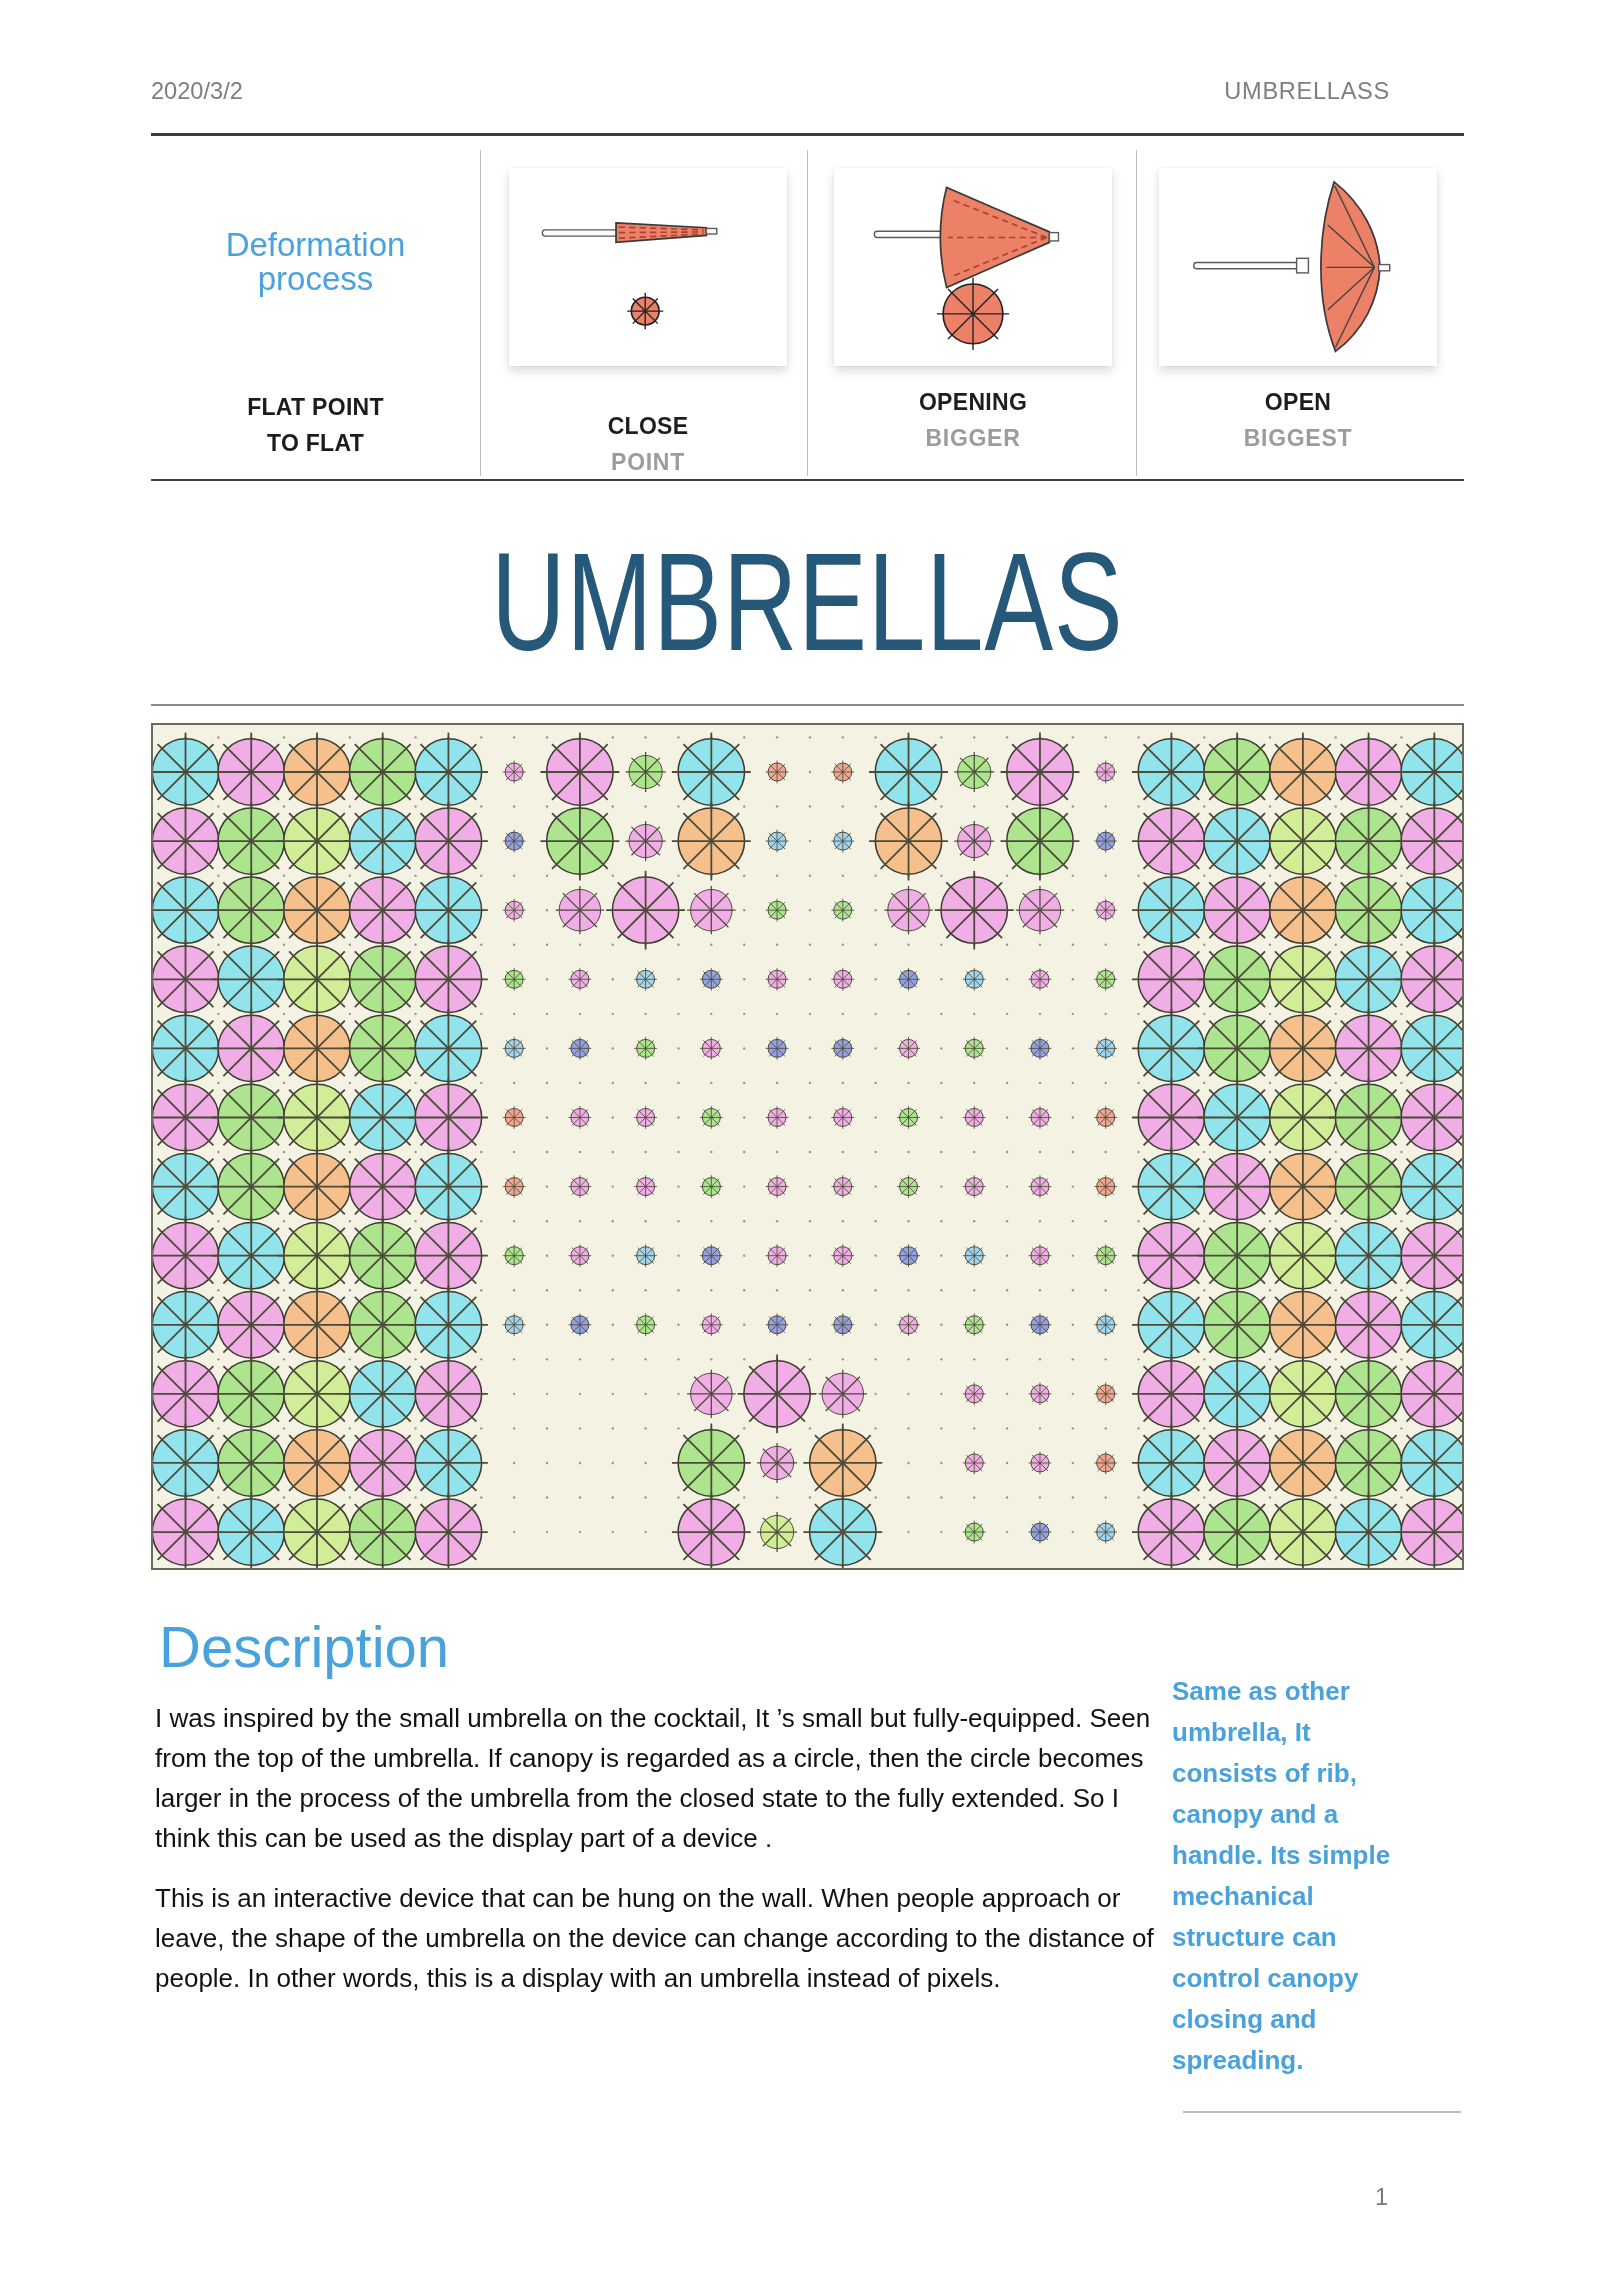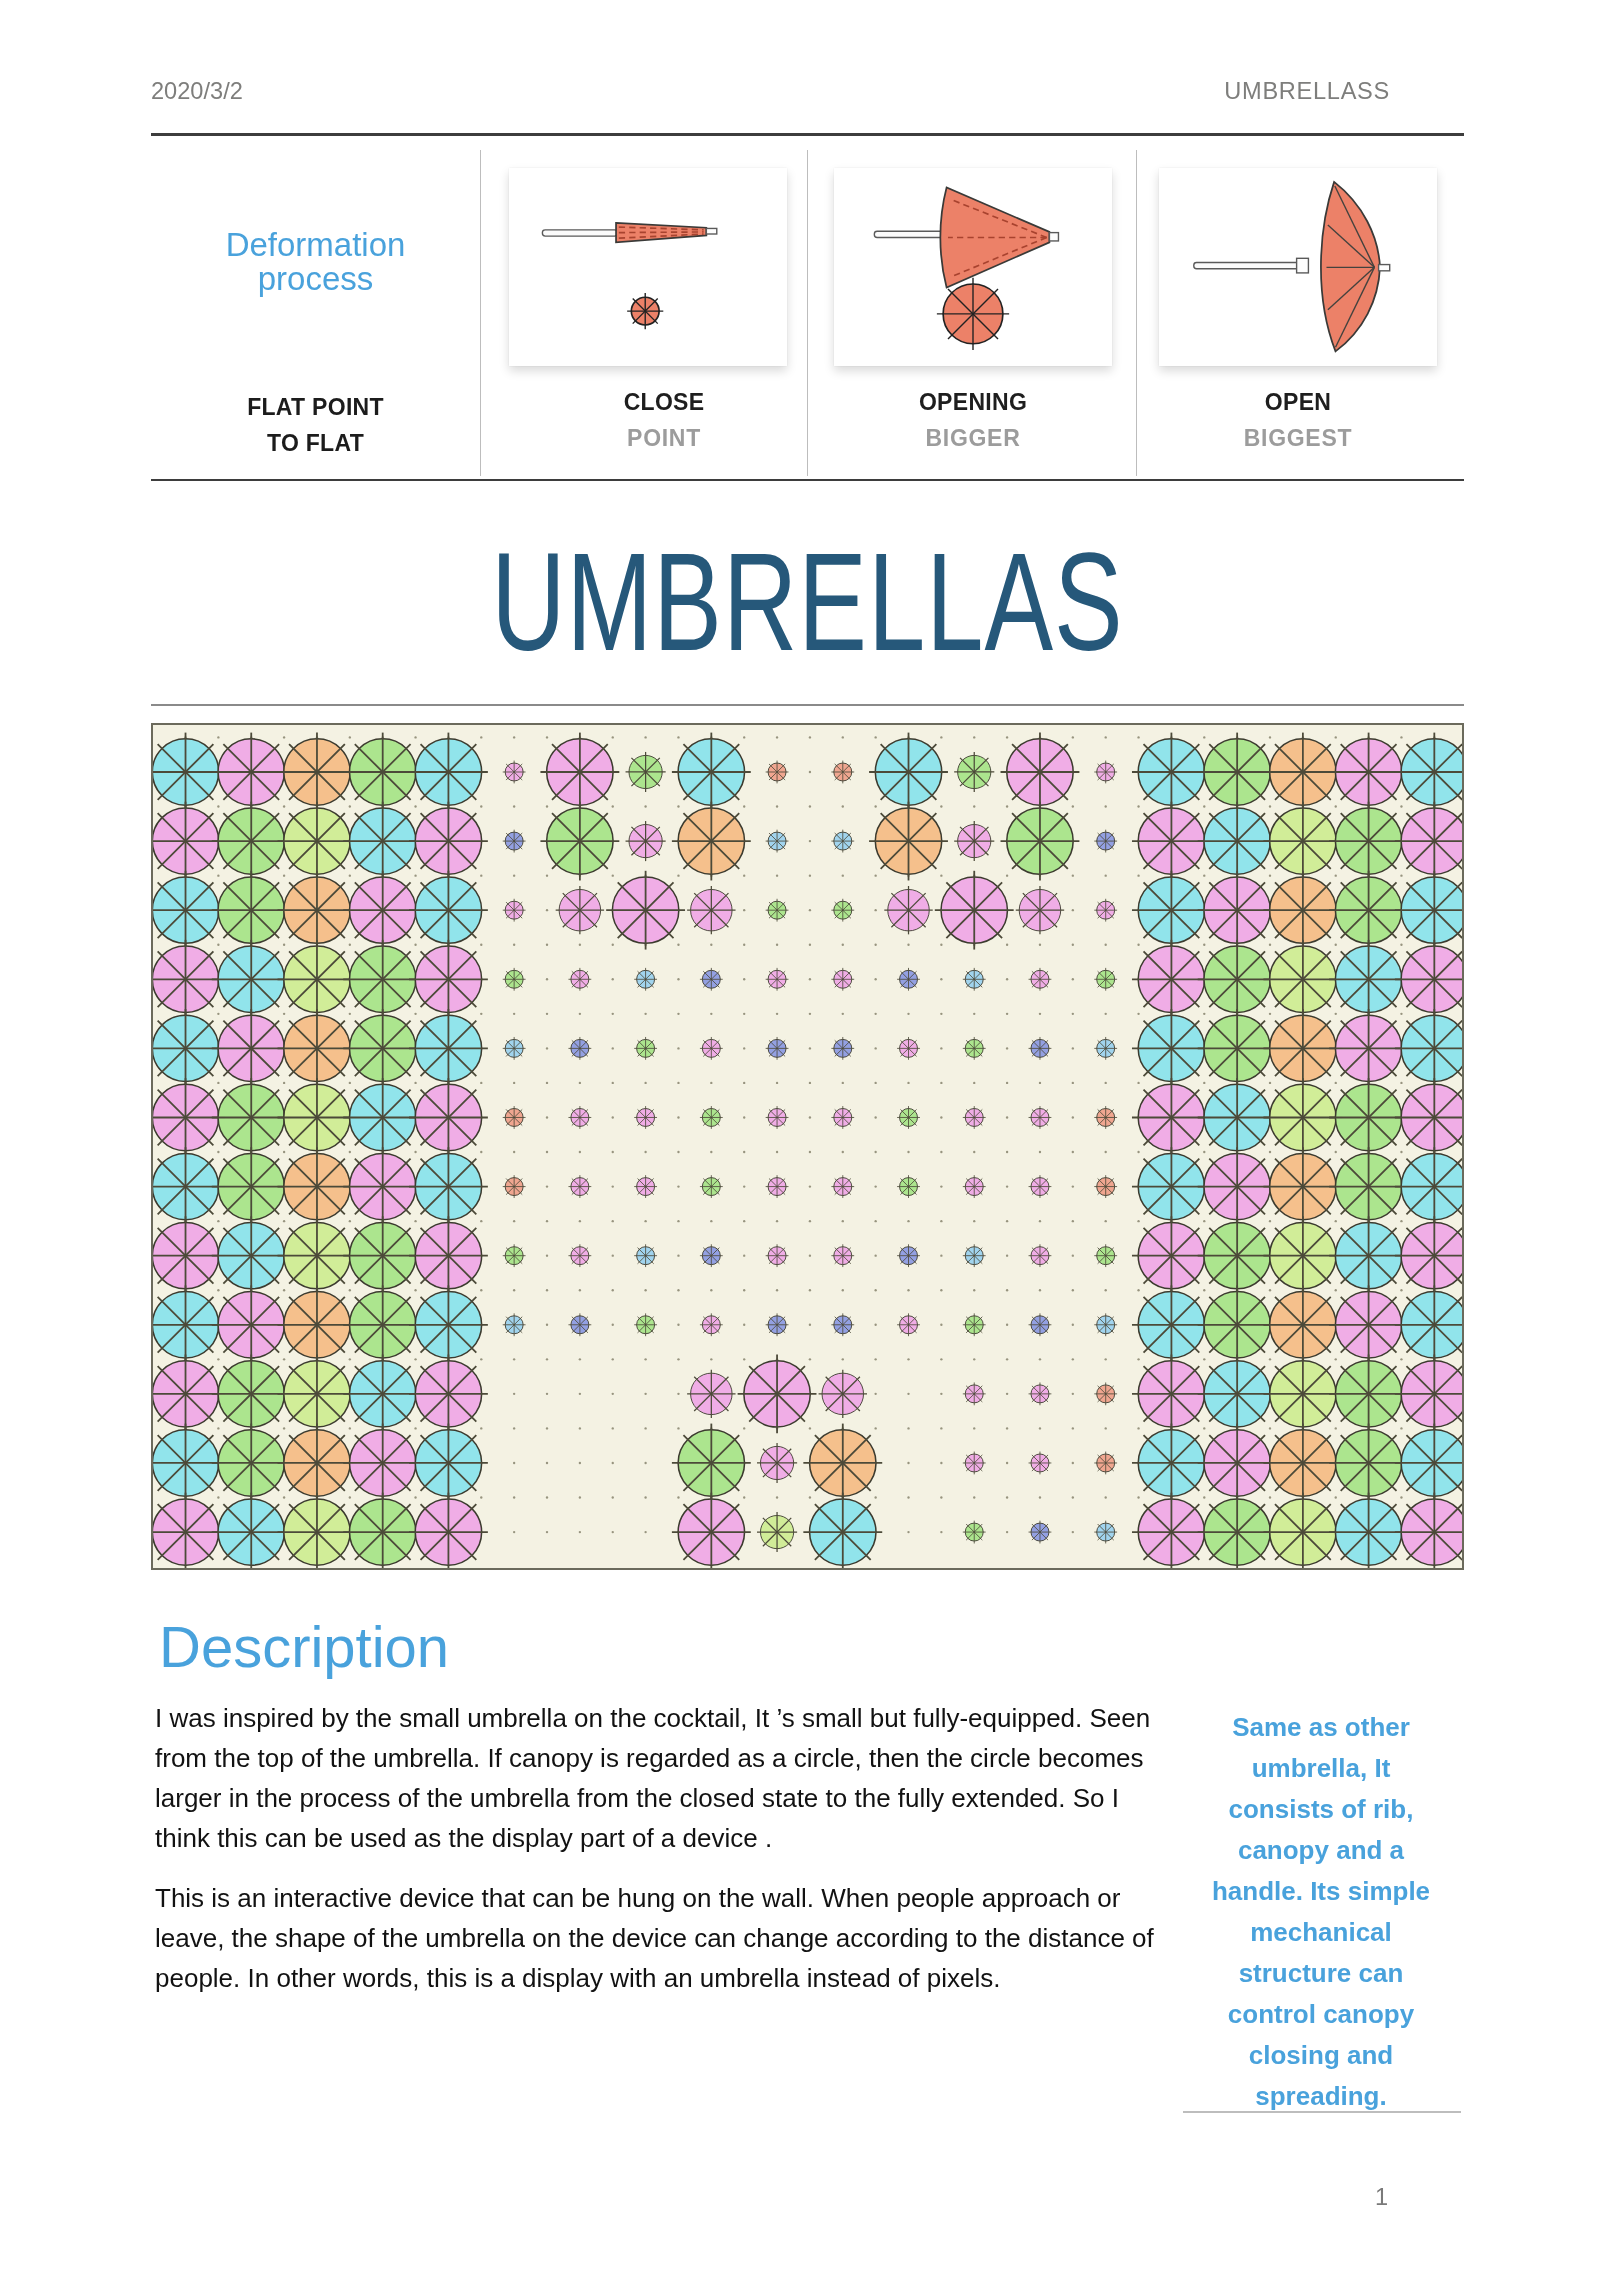--- a/index.html
+++ b/index.html
@@ -19,41 +19,41 @@
   .proc-step1{position:absolute;left:151px;top:389px;width:329px;text-align:center;
     font-size:23px;line-height:36px;font-weight:700;color:#1c1c1c;white-space:pre-line;letter-spacing:0.3px;}
   .card{position:absolute;top:168px;width:278px;height:198px;background:#fff;
     box-shadow:0 4.9px 9.7px rgba(0,0,0,.15), 0 0 1.4px rgba(0,0,0,.08);}
   .card-2{left:509px;} .card-3{left:834px;} .card-4{left:1159px;}
   .card svg{width:100%;height:100%;display:block;}
   .step-label{position:absolute;top:389px;width:278px;text-align:center;font-size:23px;font-weight:700;
     color:#1e1e1e;letter-spacing:0.3px;}
   .step-sub{position:absolute;top:425px;width:278px;text-align:center;font-size:23px;font-weight:700;
     color:var(--text-gray);letter-spacing:0.7px;}
-  .lbl-2{left:525px;} .lbl-3{left:834px;} .lbl-4{left:1159px;}
+  .lbl-2{left:509px;margin-top:24px;} .lbl-3{left:834px;} .lbl-4{left:1159px;}
   .rule-2{position:absolute;left:151px;top:479px;width:1313px;height:2.1px;background:var(--rule-dark);}
 
   
   .big-title{position:absolute;left:151px;top:536px;width:1313px;text-align:center;margin:0;
     font-size:139px;font-weight:400;color:var(--title-navy);letter-spacing:1.4px;line-height:132px;
     transform:scaleX(.74);transform-origin:50% 50%;}
   .rule-3{position:absolute;left:151px;top:704px;width:1313px;height:2.1px;background:var(--rule-gray);}
 
   
   .pattern-box{position:absolute;left:151px;top:723px;width:1313px;height:847px;
     box-sizing:border-box;border:2.8px solid #6b6a5c;background:#f4f2e3;}
   .pattern-box svg{width:100%;height:100%;display:block;}
 
   
   .desc-heading{position:absolute;left:151px;top:1605px;margin:8px;font-size:58px;font-weight:400;
     color:var(--accent-blue);}
   .desc-body{position:absolute;left:151px;top:1698px;width:1015px;font-size:26px;line-height:40px;color:#121212;}
   .desc-body p{margin:0 0 20px 4px;}
-  .side-note{position:absolute;left:1172px;top:1671px;width:298px;text-align:center;
-    font-size:26px;line-height:41px;font-weight:700;color:var(--accent-blue);white-space:pre-line;margin-top:36px;}
+  .side-note{position:absolute;left:1172px;top:1671px;width:298px;text-align:left;
+    font-size:26px;line-height:41px;font-weight:700;color:var(--accent-blue);white-space:pre-line;}
   .side-rule{position:absolute;left:1183px;top:2111px;width:278px;height:2.1px;background:var(--divider-gray);}
   .page-num{position:absolute;left:1357px;top:2184px;width:49px;text-align:center;
     font-size:23.6px;color:#7a7a7a;}
 
   
   .il-shaft{fill:#fbfbfb;stroke:#5a5a5a;stroke-width:2;}
   .il-canopy{fill:var(--red-fill);stroke:#3a3a38;stroke-width:2.5;}
   .il-rib{stroke:var(--red-dark);stroke-width:2.4;fill:none;stroke-dasharray:9 6;}
   .il-rib-solid{stroke:#44423e;stroke-width:2;fill:none;}
   .il-tip{fill:#fdfdfd;stroke:#5a5a5a;stroke-width:2;}

